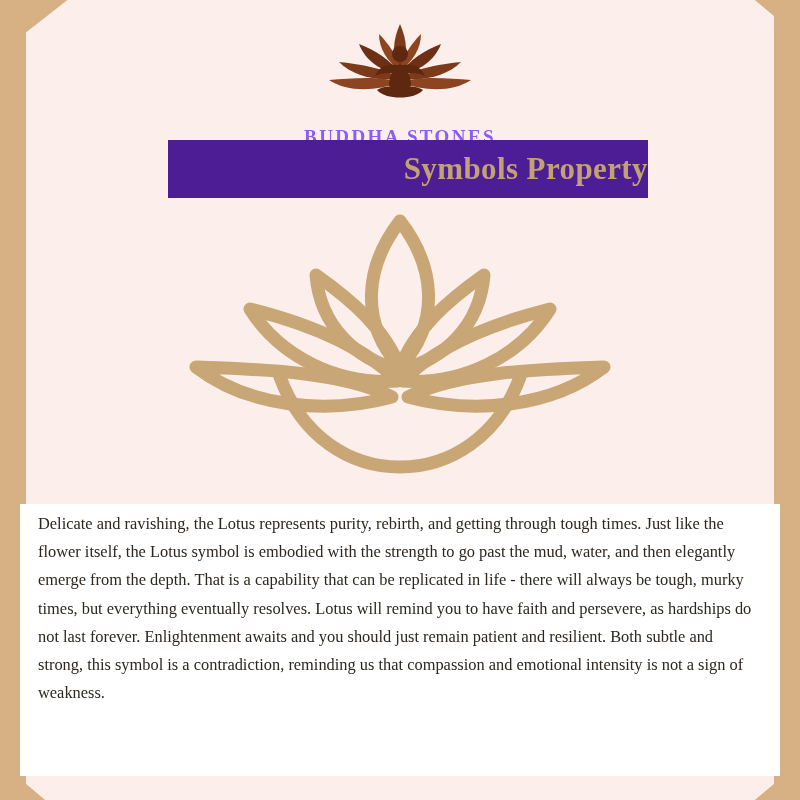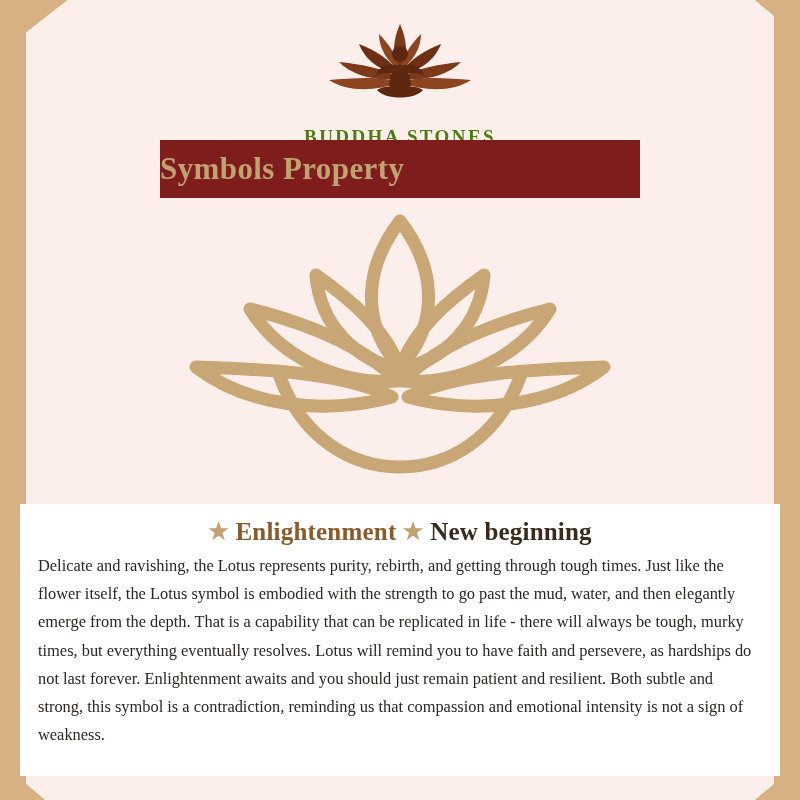--- a/index.html
+++ b/index.html
@@ -85,33 +85,33 @@
   }
   .logo-mark {
     display: block;
     margin: 0 auto;
   }
   .brand-name {
     margin-top: 2px;
     font-size: 19px;
     letter-spacing: 2.4px;
     font-weight: bold;
-    color: #4d7c0f;
+    color: #8b5cf6;
     font-family: "Liberation Serif", serif;
   }
 
   
   .title-plate {
     position: absolute;
-    top: 140px; left: 160px;
+    top: 140px; left: 168px;
     width: 480px; height: 58px;
-    background: #7f1d1d;
+    background: #4c1d95;
     display: flex;
     align-items: center;
-    justify-content: flex-start;
+    justify-content: flex-end;
   }
   .title-plate .title-text {
     font-size: 31px;
     font-weight: bold;
     color: #c2a172;
     font-family: "Liberation Serif", serif;
     letter-spacing: 0.4px;
   }
 
   
@@ -246,22 +246,16 @@
         <path d="M262 196 C196 214 118 206 66 166 C124 168 212 170 262 196 Z"></path>
         <path d="M278 196 C344 214 422 206 474 166 C416 168 328 170 278 196 Z"></path>
 
         <path d="M150 176 C172 236 220 266 270 266 C320 266 368 236 390 176"></path>
       </g>
     </svg>
   </div>
 
 
   <div class="text-panel">
-    <div class="headline">
-      <span class="star">★</span>
-      <span class="kw">Enlightenment</span>
-      <span class="star">★</span>
-      <span class="kw2">New beginning</span>
-    </div>
     <p class="body-copy">Delicate and ravishing, the Lotus represents purity, rebirth, and getting through tough times. Just like the flower itself, the Lotus symbol is embodied with the strength to go past the mud, water, and then elegantly emerge from the depth. That is a capability that can be replicated in life - there will always be tough, murky times, but everything eventually resolves. Lotus will remind you to have faith and persevere, as hardships do not last forever. Enlightenment awaits and you should just remain patient and resilient. Both subtle and strong, this symbol is a contradiction, reminding us that compassion and emotional intensity is not a sign of weakness.</p>
   </div>
 
 </div>
 
 </body></html>

